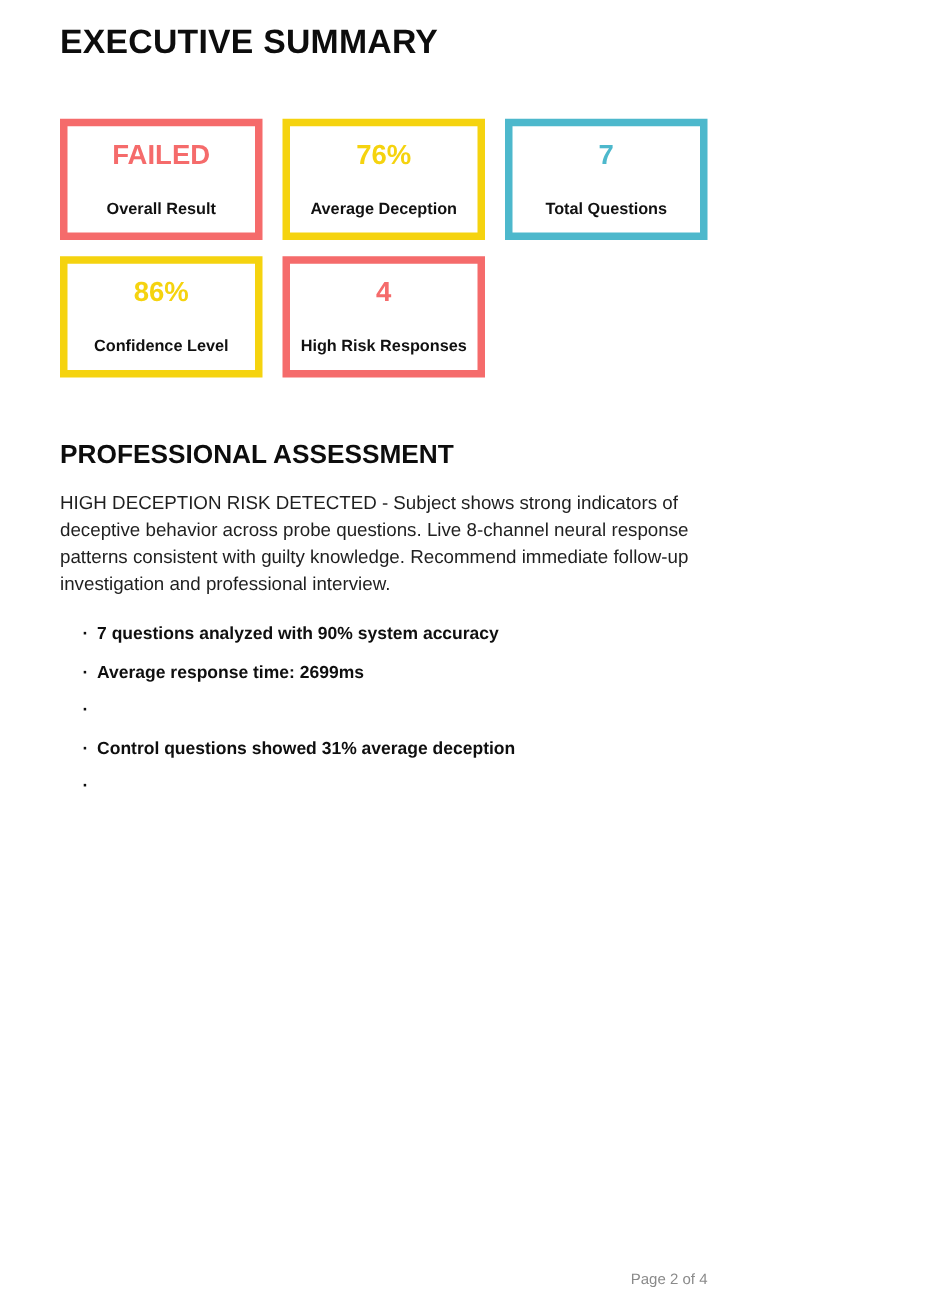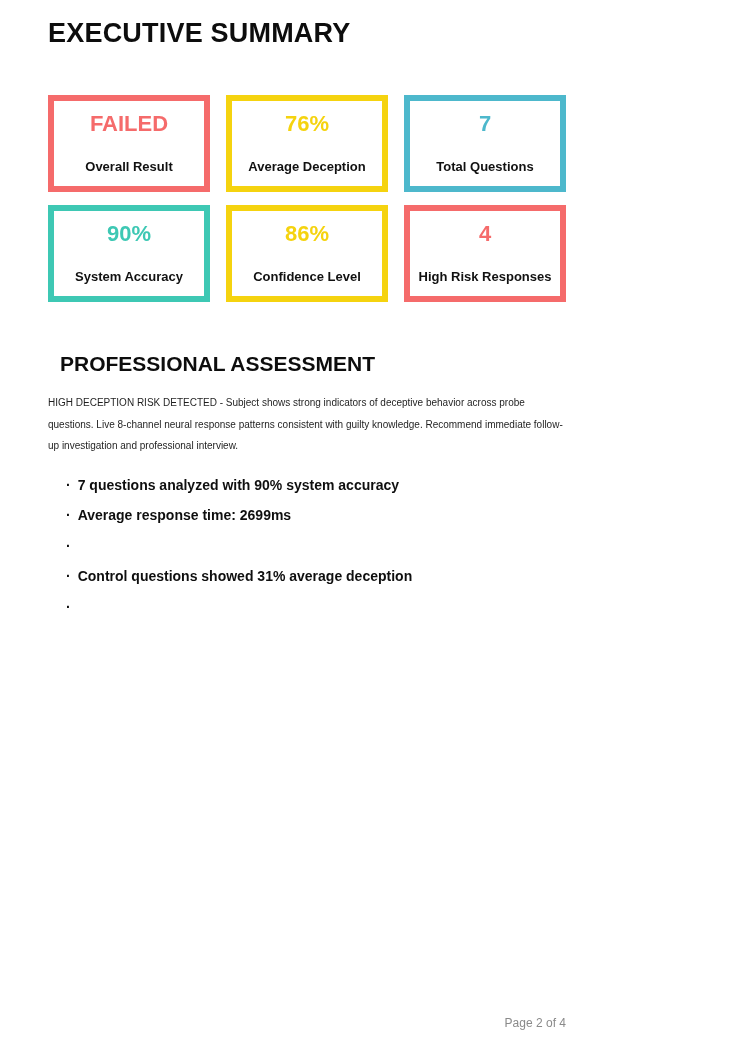--- a/index.html
+++ b/index.html
@@ -51,29 +51,29 @@
     font-weight: 700;
     line-height: 1;
   }
   .stat-label {
     margin-top: 24px;
     font-size: 13px;
     font-weight: 700;
     color: #111111;
   }
   .section-heading {
-    margin: 12px;
+    margin: 0;
     font-size: 21px;
     font-weight: 700;
     color: #0d0d0d;
   }
   .assessment-heading { margin-top: 50px; }
   .assessment-body {
     margin: 16px 0 0 0;
-    font-size: 10px;
+    font-size: 15px;
     line-height: 21.5px;
     font-weight: 400;
     color: #1f1f1f;
     max-width: 647px;
   }
   .findings-heading { margin-top: 37px; }
   .findings-list {
     list-style: none;
     margin: 20px 0 0 0;
     padding: 0 0 0 18px;
@@ -113,24 +113,20 @@
         <div class="stat-label">Overall Result</div>
       </div>
       <div class="stat-card" style="border-color: rgb(245, 211, 15);">
         <div class="stat-value" style="color: rgb(245, 211, 15);">76%</div>
         <div class="stat-label">Average Deception</div>
       </div>
       <div class="stat-card" style="border-color: rgb(77, 184, 204);">
         <div class="stat-value" style="color: rgb(77, 184, 204);">7</div>
         <div class="stat-label">Total Questions</div>
       </div>
-      <div class="stat-card" style="border-color: rgb(62, 200, 180);">
-        <div class="stat-value" style="color: rgb(62, 200, 180);">90%</div>
-        <div class="stat-label">System Accuracy</div>
-      </div>
       <div class="stat-card" style="border-color: rgb(245, 211, 15);">
         <div class="stat-value" style="color: rgb(245, 211, 15);">86%</div>
         <div class="stat-label">Confidence Level</div>
       </div>
       <div class="stat-card" style="border-color: rgb(245, 107, 107);">
         <div class="stat-value" style="color: rgb(245, 107, 107);">4</div>
         <div class="stat-label">High Risk Responses</div>
       </div>
     </div>
 

